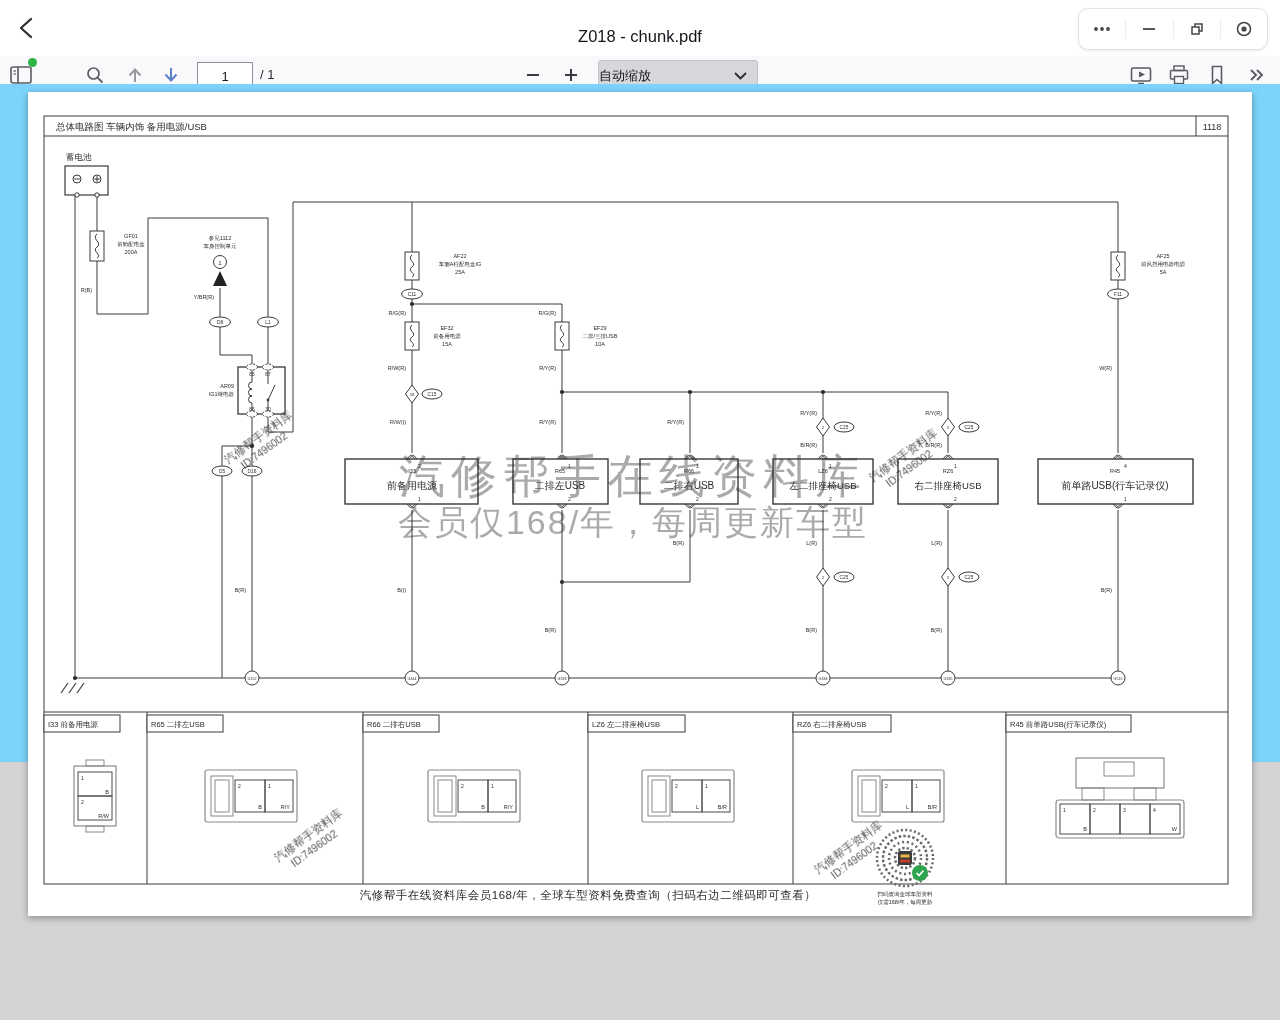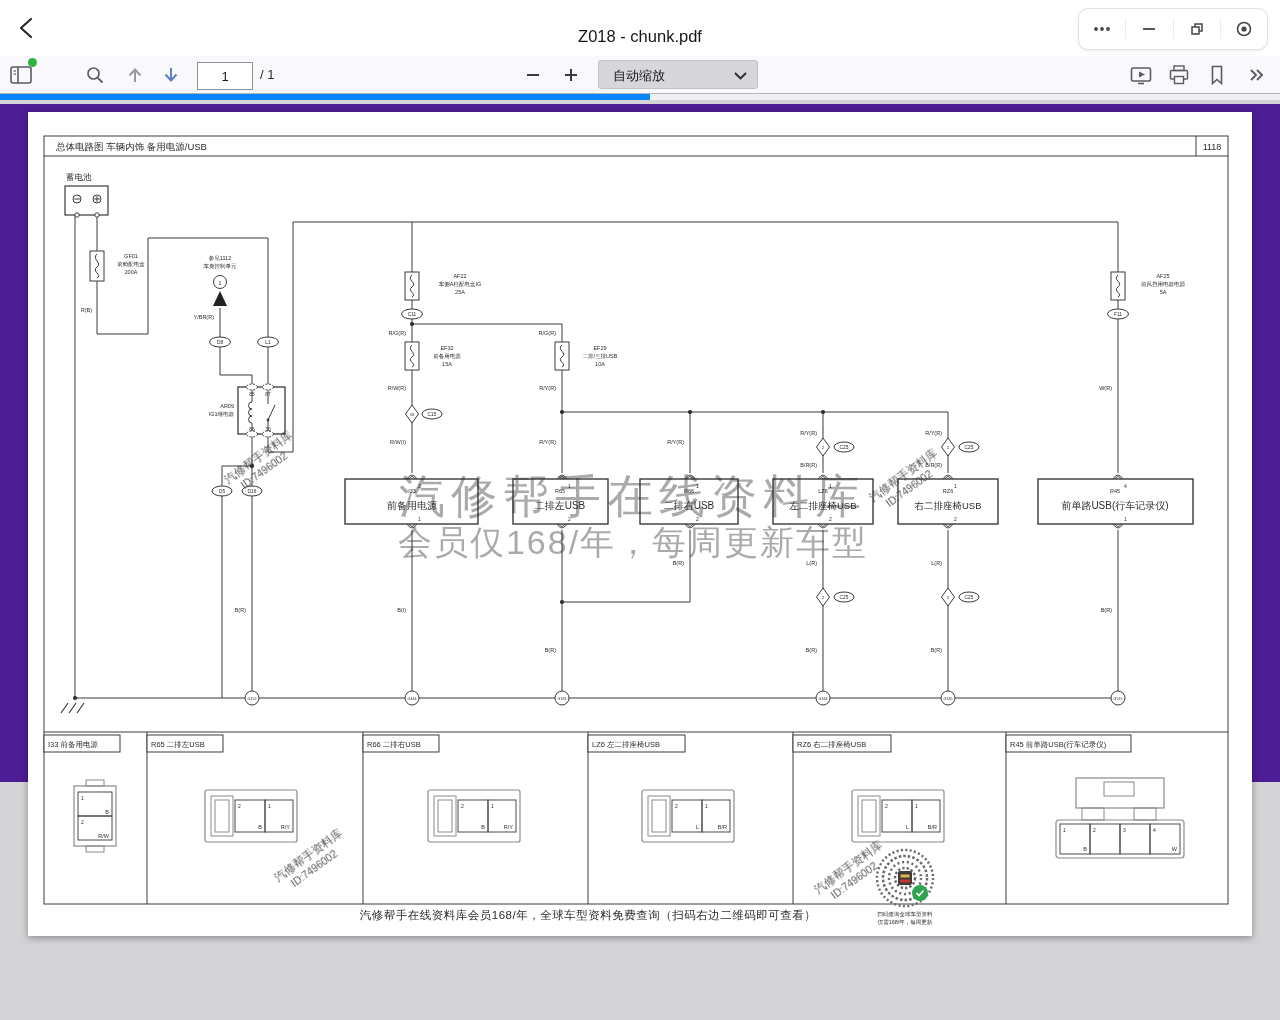--- a/index.html
+++ b/index.html
@@ -7,25 +7,25 @@
   .titlebar{position:absolute;top:0;left:0;width:1280px;height:56px;background:#ffffff;}
   .backbtn{position:absolute;left:16px;top:16px;width:24px;height:24px;cursor:pointer;}
   .doc-title{position:absolute;left:0;right:0;top:8px;height:56px;line-height:56px;text-align:center;font-size:16.5px;color:#15141a;}
   .pill{position:absolute;right:12px;top:8px;width:188px;height:40px;border:1px solid #e1e1e6;border-radius:10px;background:#fff;box-shadow:0 1px 3px rgba(0,0,0,.08);display:flex;align-items:center;}
   .pill .cell{flex:1;display:flex;justify-content:center;align-items:center;height:100%;}
   .pill .sep{width:1px;height:20px;background:#ececf0;}
   .pdfbar{position:absolute;top:56px;left:0;width:1280px;height:37px;background:#f9f9fb;border-bottom:1px solid #b5b5b9;}
   .tbtn{position:absolute;top:6px;width:26px;height:26px;display:flex;align-items:center;justify-content:center;border-radius:3px;}
   .pageinput{position:absolute;left:197px;top:6px;width:50px;height:24px;border:1px solid #90909c;background:#fff;font-size:13px;text-align:center;color:#1a1a1e;}
   .pagetotal{position:absolute;left:260px;top:0;height:37px;line-height:37px;font-size:13px;color:#2a2a2e;}
-  .zoomselect{position:absolute;left:598px;top:4px;width:160px;height:29px;background:#d7d7db;border:1px solid #c0c0c6;border-radius:3px;font-size:13px;color:#15141a;line-height:29px;padding-left:14px;box-sizing:border-box;}
+  .zoomselect{position:absolute;left:598px;top:4px;width:160px;height:29px;background:#d7d7db;border:1px solid #c0c0c6;border-radius:3px;font-size:13px;color:#15141a;line-height:29px;box-sizing:border-box;}
   .zoomselect svg{position:absolute;right:10px;top:11px;}
   .progress-track{position:absolute;top:94px;left:0;width:1280px;height:6px;background:#eef0f2;}
   .progress-fill{position:absolute;top:0;left:0;width:650px;height:6px;background:#0a84ff;}
-  .content{position:absolute;top:104px;left:0;width:1280px;height:678px;background:#4c1d95;}
+  .content{position:absolute;top:84px;left:0;width:1280px;height:678px;background:#7dd3fc;}
   .page{position:absolute;top:8px;left:28px;width:1224px;height:824px;background:#ffffff;box-shadow:0 2px 7px rgba(0,0,0,.35);}
   .page svg{position:absolute;top:0;left:0;}
   .greendot{position:absolute;right:-3px;top:-4px;width:9px;height:9px;border-radius:50%;background:#2fb344;}
   svg text{font-family:"Liberation Sans","DejaVu Sans",sans-serif;fill:#2c2c2c;}
 </style>
 </head>
 <body>
 
 <div class="titlebar">
   <div class="backbtn">

